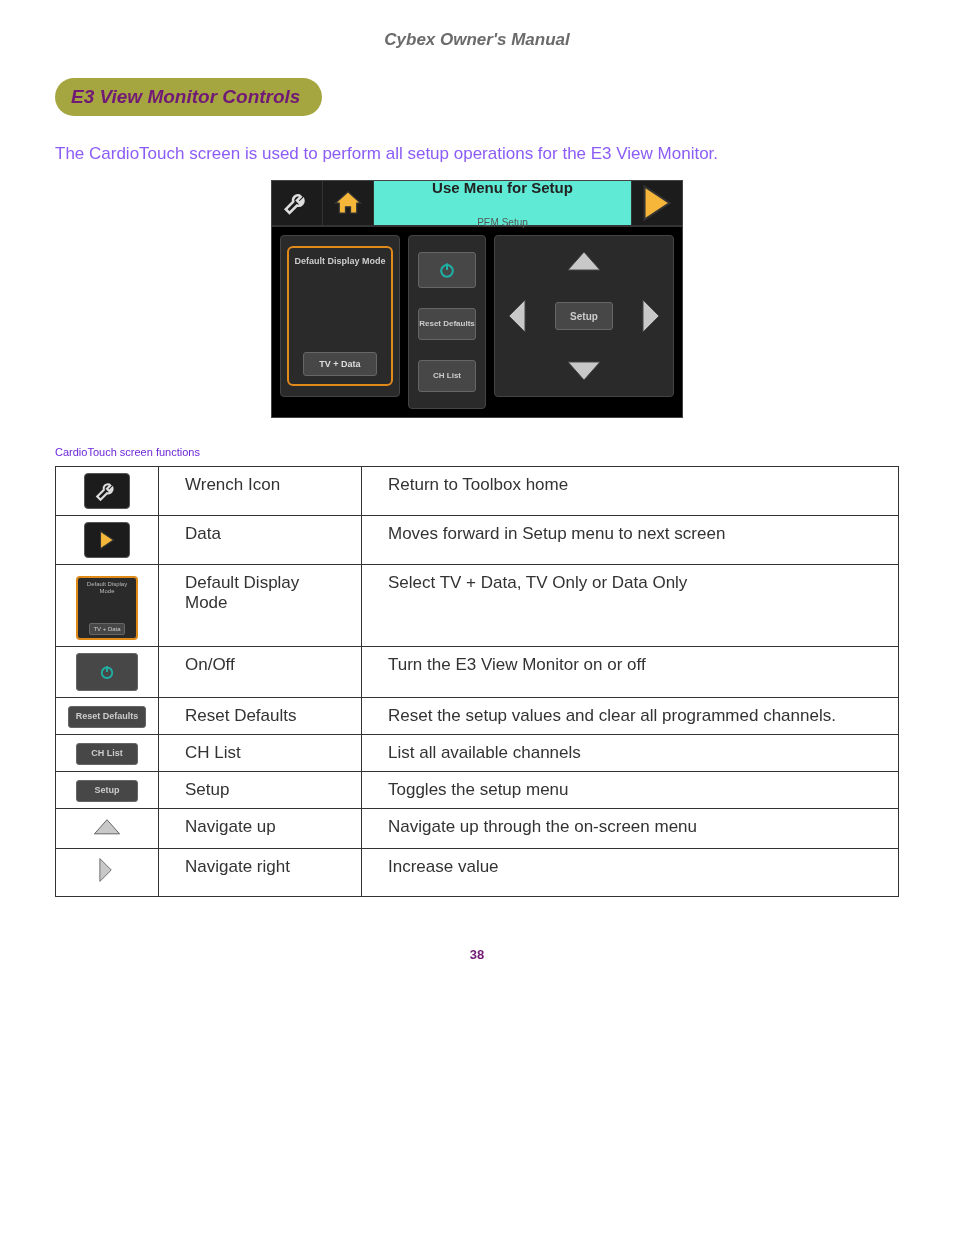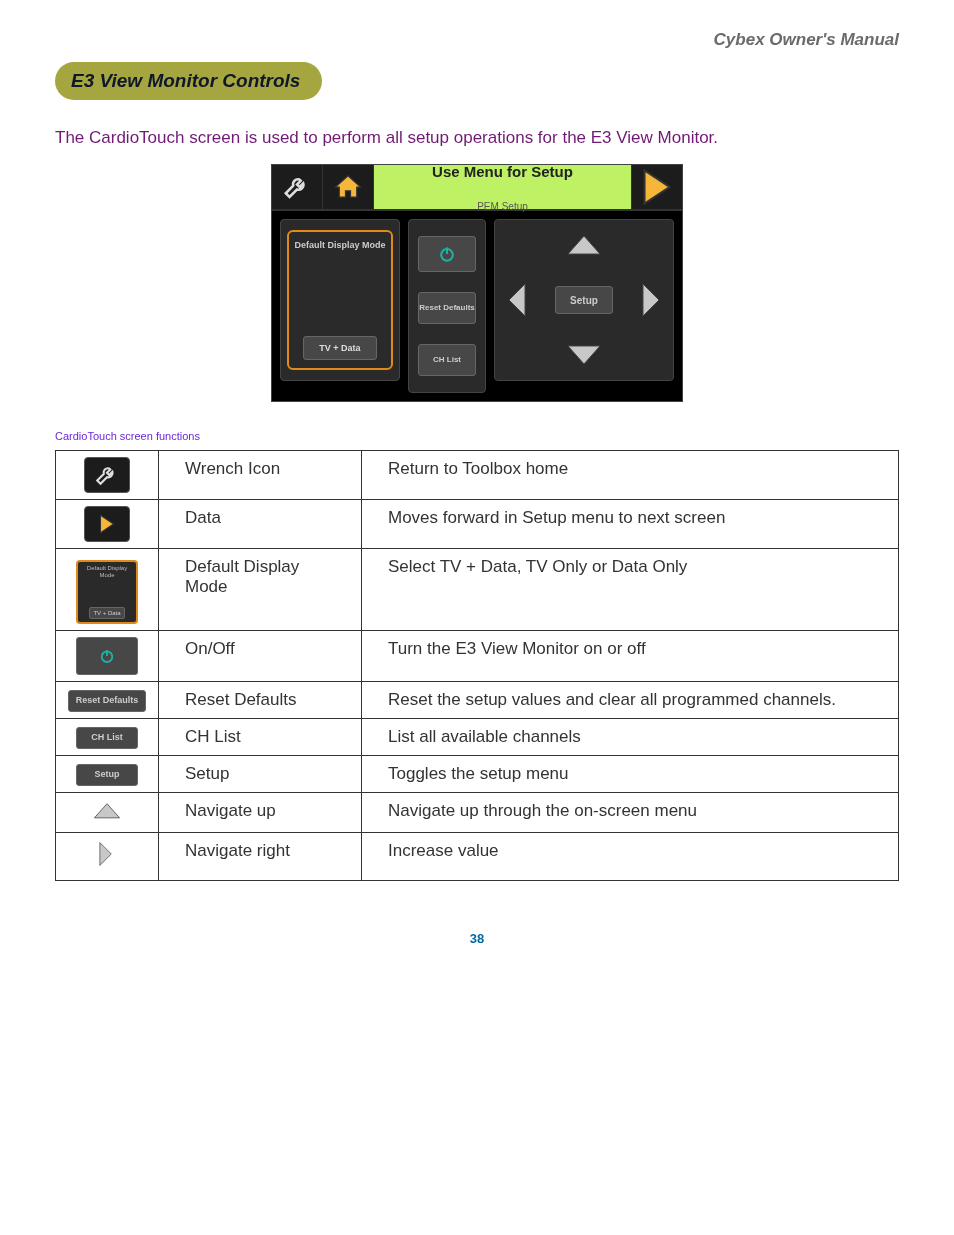--- a/index.html
+++ b/index.html
@@ -5,41 +5,41 @@
   body {
     font-family: Arial, Helvetica, sans-serif;
     margin: 0;
     background: #fff;
     color: #333;
     width: 954px;
     box-sizing: border-box;
     padding: 30px 55px 40px 55px;
   }
   .doc-header {
-    text-align: right;
+    text-align: center;
     font-style: italic;
     font-weight: bold;
     color: #6b6b6b;
     font-size: 17px;
-    margin-bottom: 12px;
+    margin-bottom: 28px;
   }
   .section-pill {
     display: inline-block;
     background: #a6a641;
-    color: #0f172a;
+    color: #701a75;
     font-weight: bold;
     font-style: italic;
     font-size: 19px;
     padding: 8px 22px 8px 16px;
     border-radius: 22px;
     margin-bottom: 28px;
   }
   .intro {
     font-size: 17px;
-    color: #701a75;
+    color: #8b5cf6;
     margin-bottom: 16px;
   }
   
   .screenshot {
     width: 410px;
     margin: 0 auto 28px auto;
     background: #000;
     border: 1px solid #444;
   }
   .ss-topbar {
@@ -49,21 +49,21 @@
   }
   .ss-icon-box {
     width: 50px; height: 44px;
     display:flex;align-items:center;justify-content:center;
     background:#1c1c1c;
     border-right:1px solid #333;
   }
   .ss-icon-box svg { width:30px; height:30px; }
   .ss-topbar-label {
     flex:1;
-    background:#bef264;
+    background:#5eead4;
     height:44px;
     display:flex;flex-direction:column;align-items:center;justify-content:center;
   }
   .ss-topbar-label .big { font-weight:bold; color:#222; font-size:15px;}
   .ss-topbar-label .small { color:#555; font-size:10px;margin-top:21px;}
   .ss-next-col {
     width:50px;height:44px;display:flex;align-items:center;justify-content:center;
     background:#1c1c1c;border-left:1px solid #333;
   }
   .ss-body {
@@ -151,21 +151,21 @@
   }
   .cell-default {
     display:inline-flex;flex-direction:column;align-items:center;justify-content:space-between;
     border:2px solid #e08a1a;border-radius:4px;width:52px;height:54px;padding:3px;
     background:#2a2a2a;
   }
   .cell-default .lbl{color:#bbb;font-size:6px;text-align:center;line-height:1.1;}
   .cell-default .val{background:#474747;border:1px solid #666;border-radius:2px;color:#ccc;font-size:6px;padding:2px 3px;}
   td.name-cell{width:150px;}
   .page-number{
-    text-align:center;font-size:13px;font-weight:bold;color:#0369a1;margin-top:50px;
+    text-align:center;font-size:13px;font-weight:bold;color:#701a75;margin-top:50px;
   }
 </style>
 </head>
 <body>
 
 
 
 
 <svg width="0" height="0" style="position:absolute">
   <defs>

